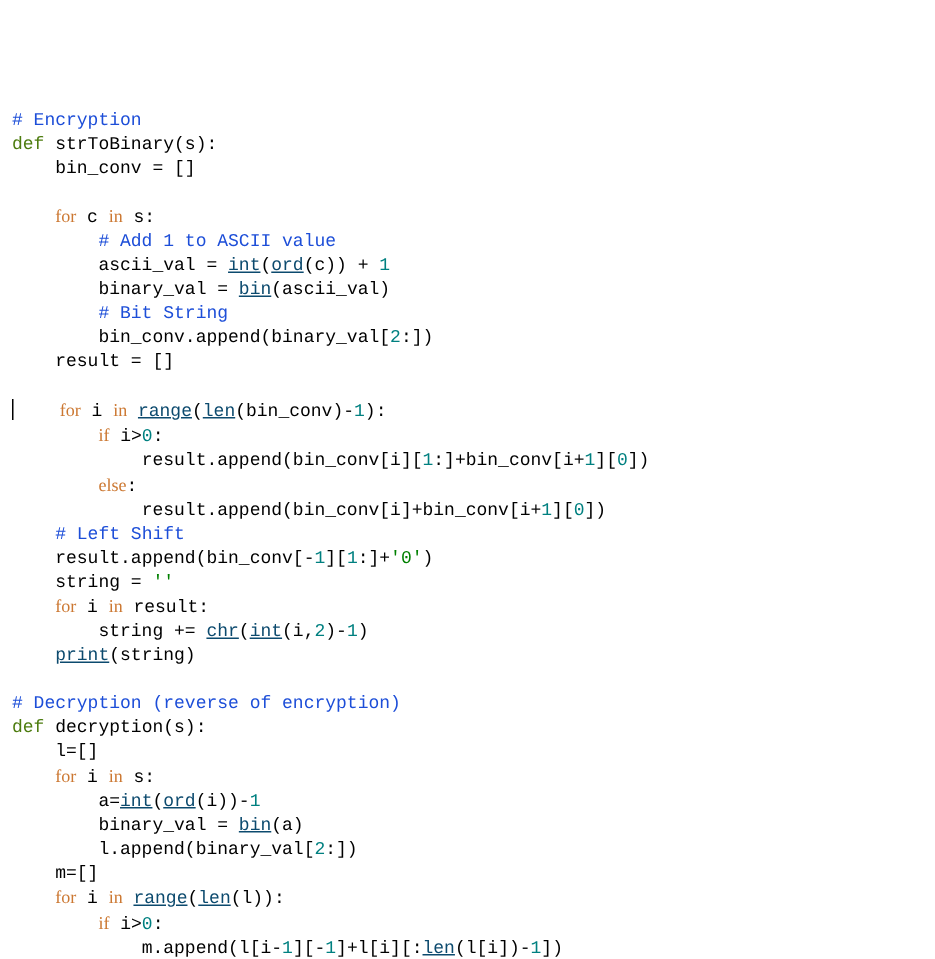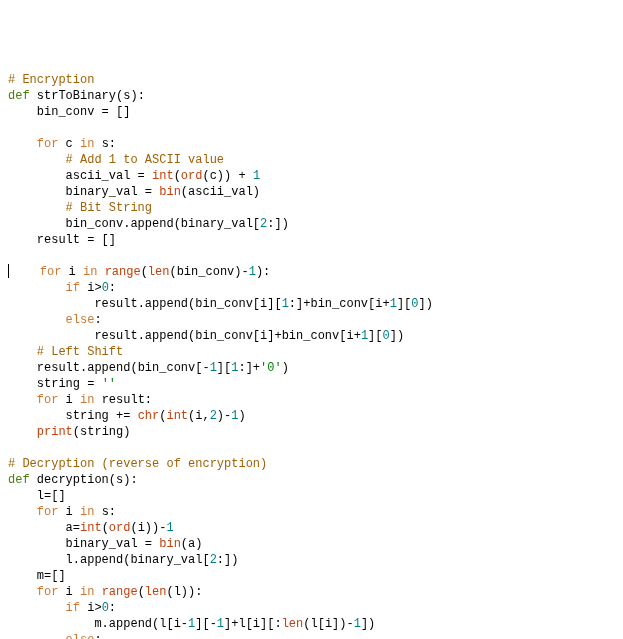--- a/index.html
+++ b/index.html
@@ -8,24 +8,24 @@
     background: #ffffff;
     font-family: "Courier New", Courier, monospace;
     font-size: 12px;
     line-height: 16px;
     color: #000000;
     white-space: pre;
     width: 623px;
     box-sizing: border-box;
   }
   .code-line { min-height: 16px; }
-  .cm { color: #a16207; margin-top: 36px; }          
+  .cm { color: #1d4ed8; margin-top: 36px; }          
   .kw { color: #4d7c0f; }          
-  .cf { color: #cc7832; }          
-  .fn { color: #c2410c; }          
+  .cf { color: #cc7832; font-family: Liberation Serif, serif; }          
+  .fn { color: #0c4a6e; text-decoration: underline; }          
   .num { color: #008080; }         
   .str { color: #008000; }
   .id { color: #000000; }
   .cursor {
     display: inline-block;
     width: 1px;
     height: 14px;
     background: #000;
     vertical-align: middle;
     margin-right: 2px;

